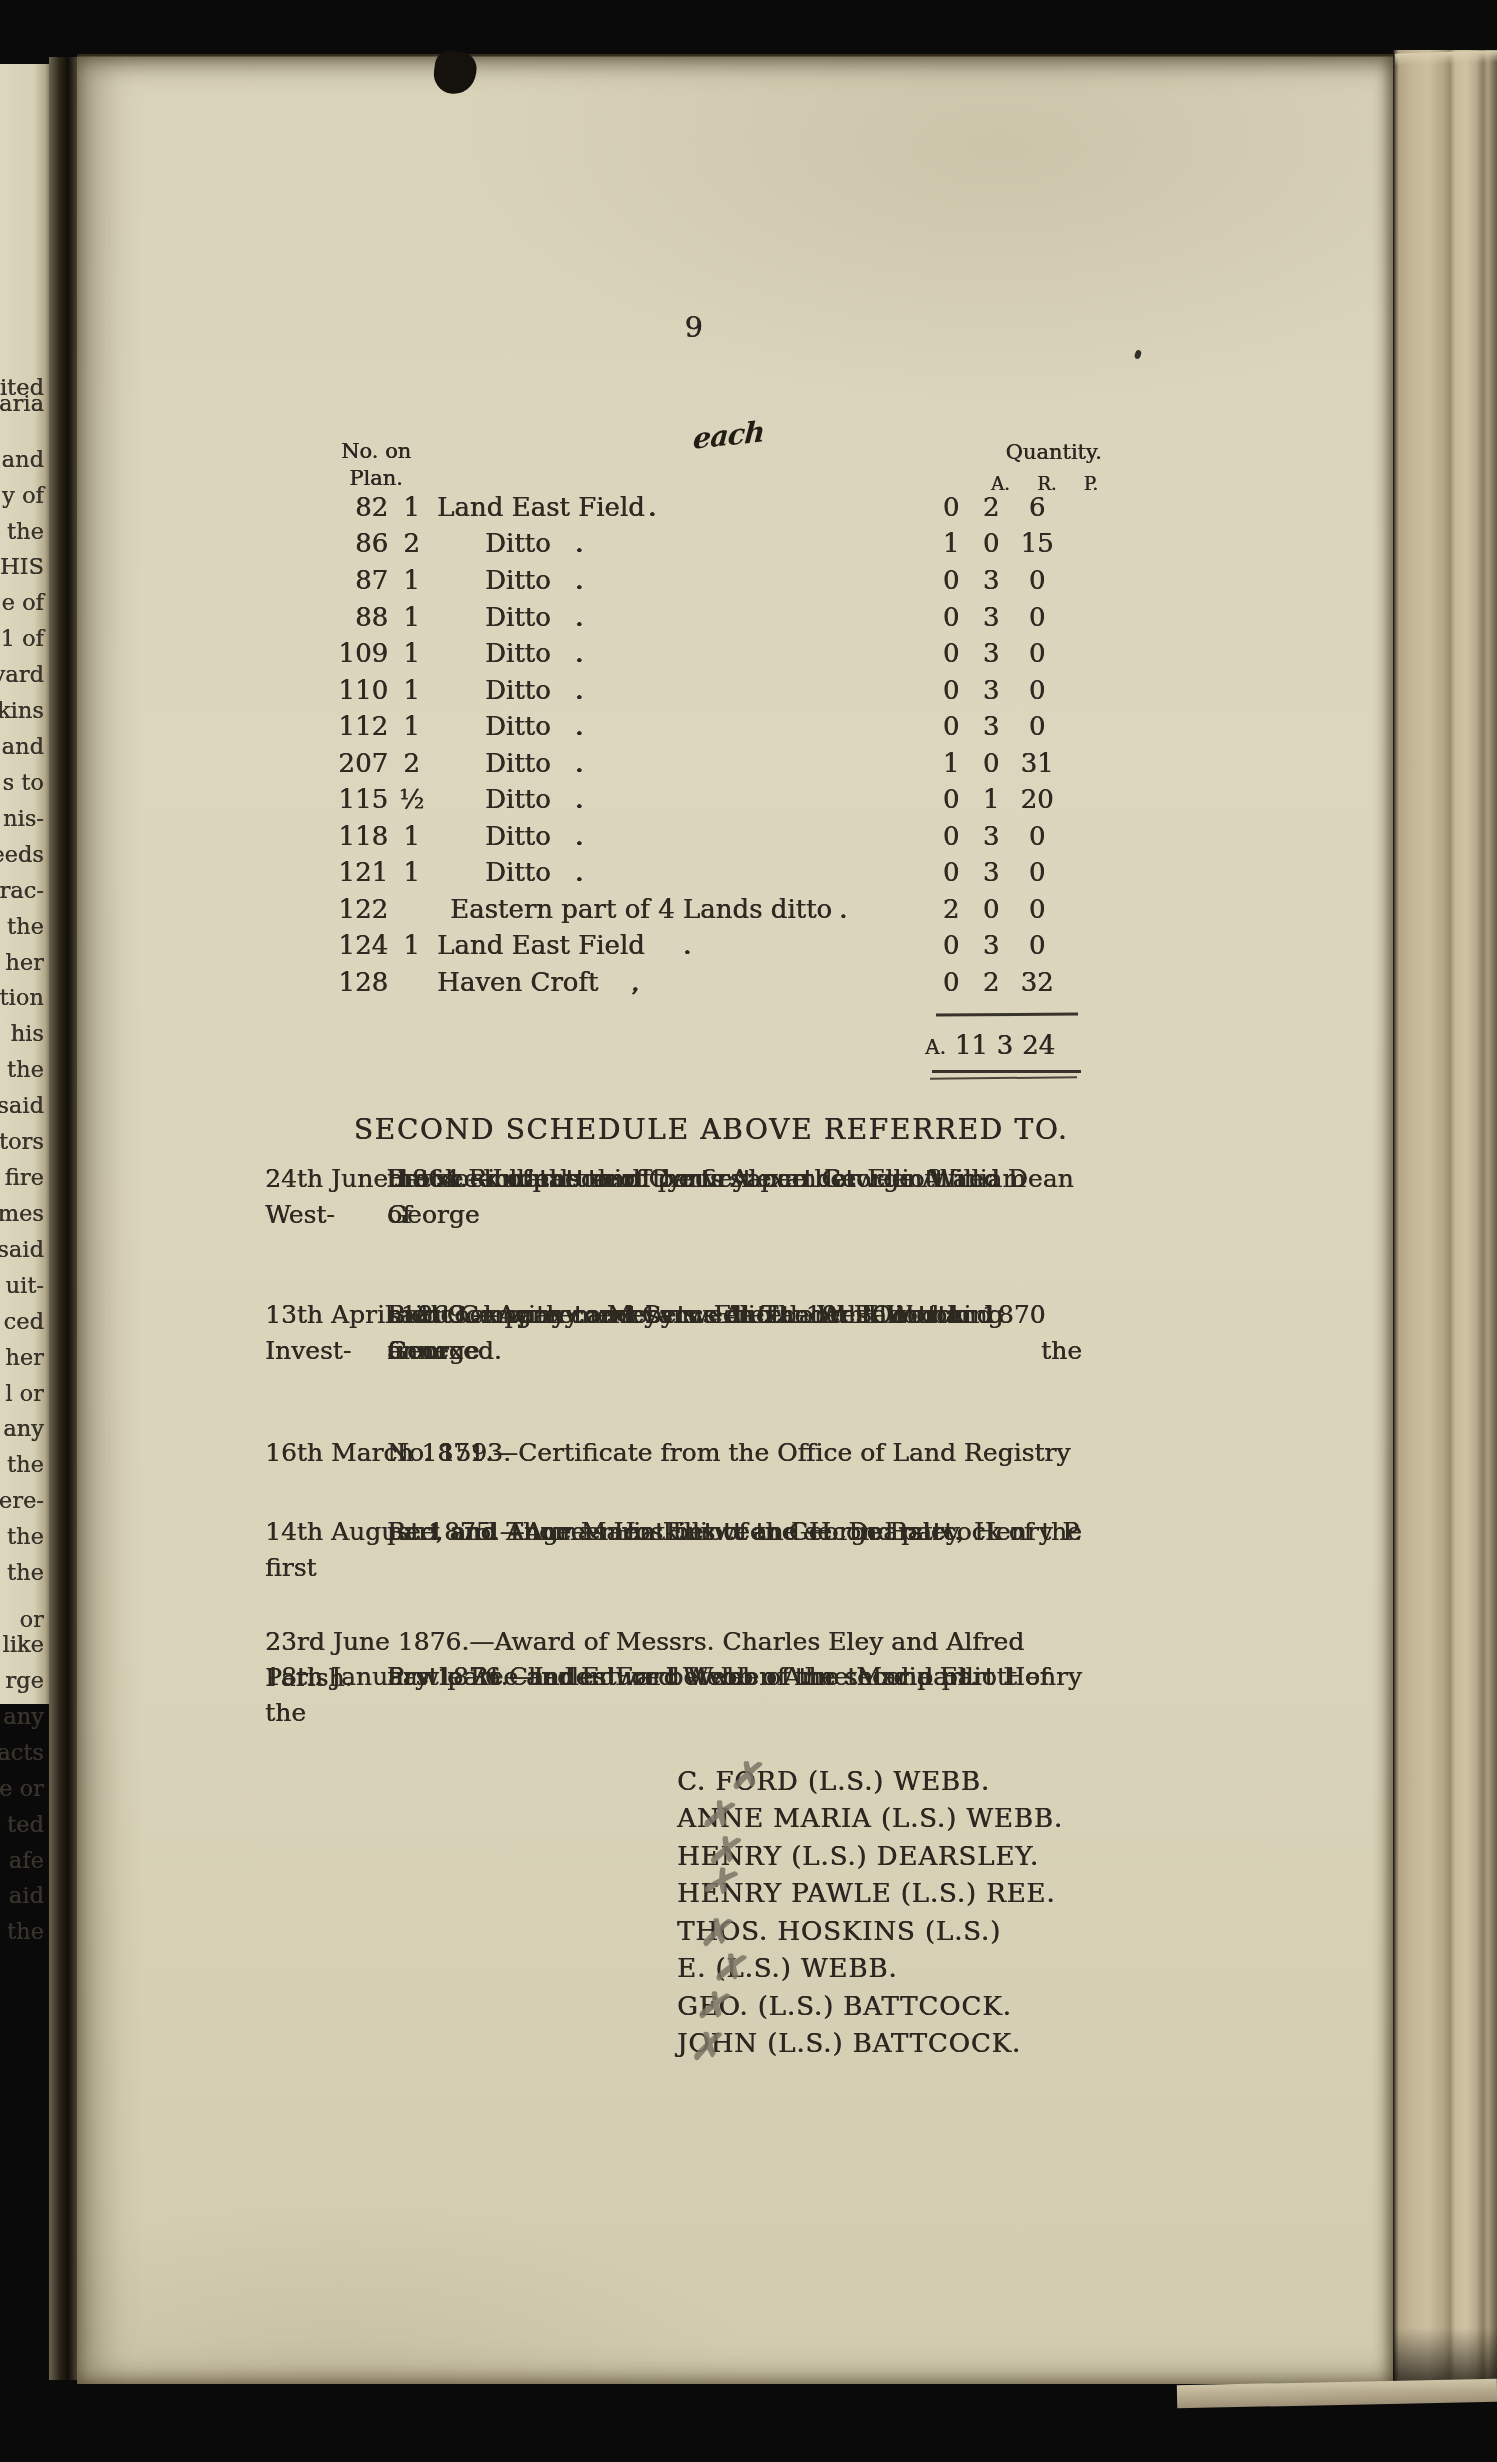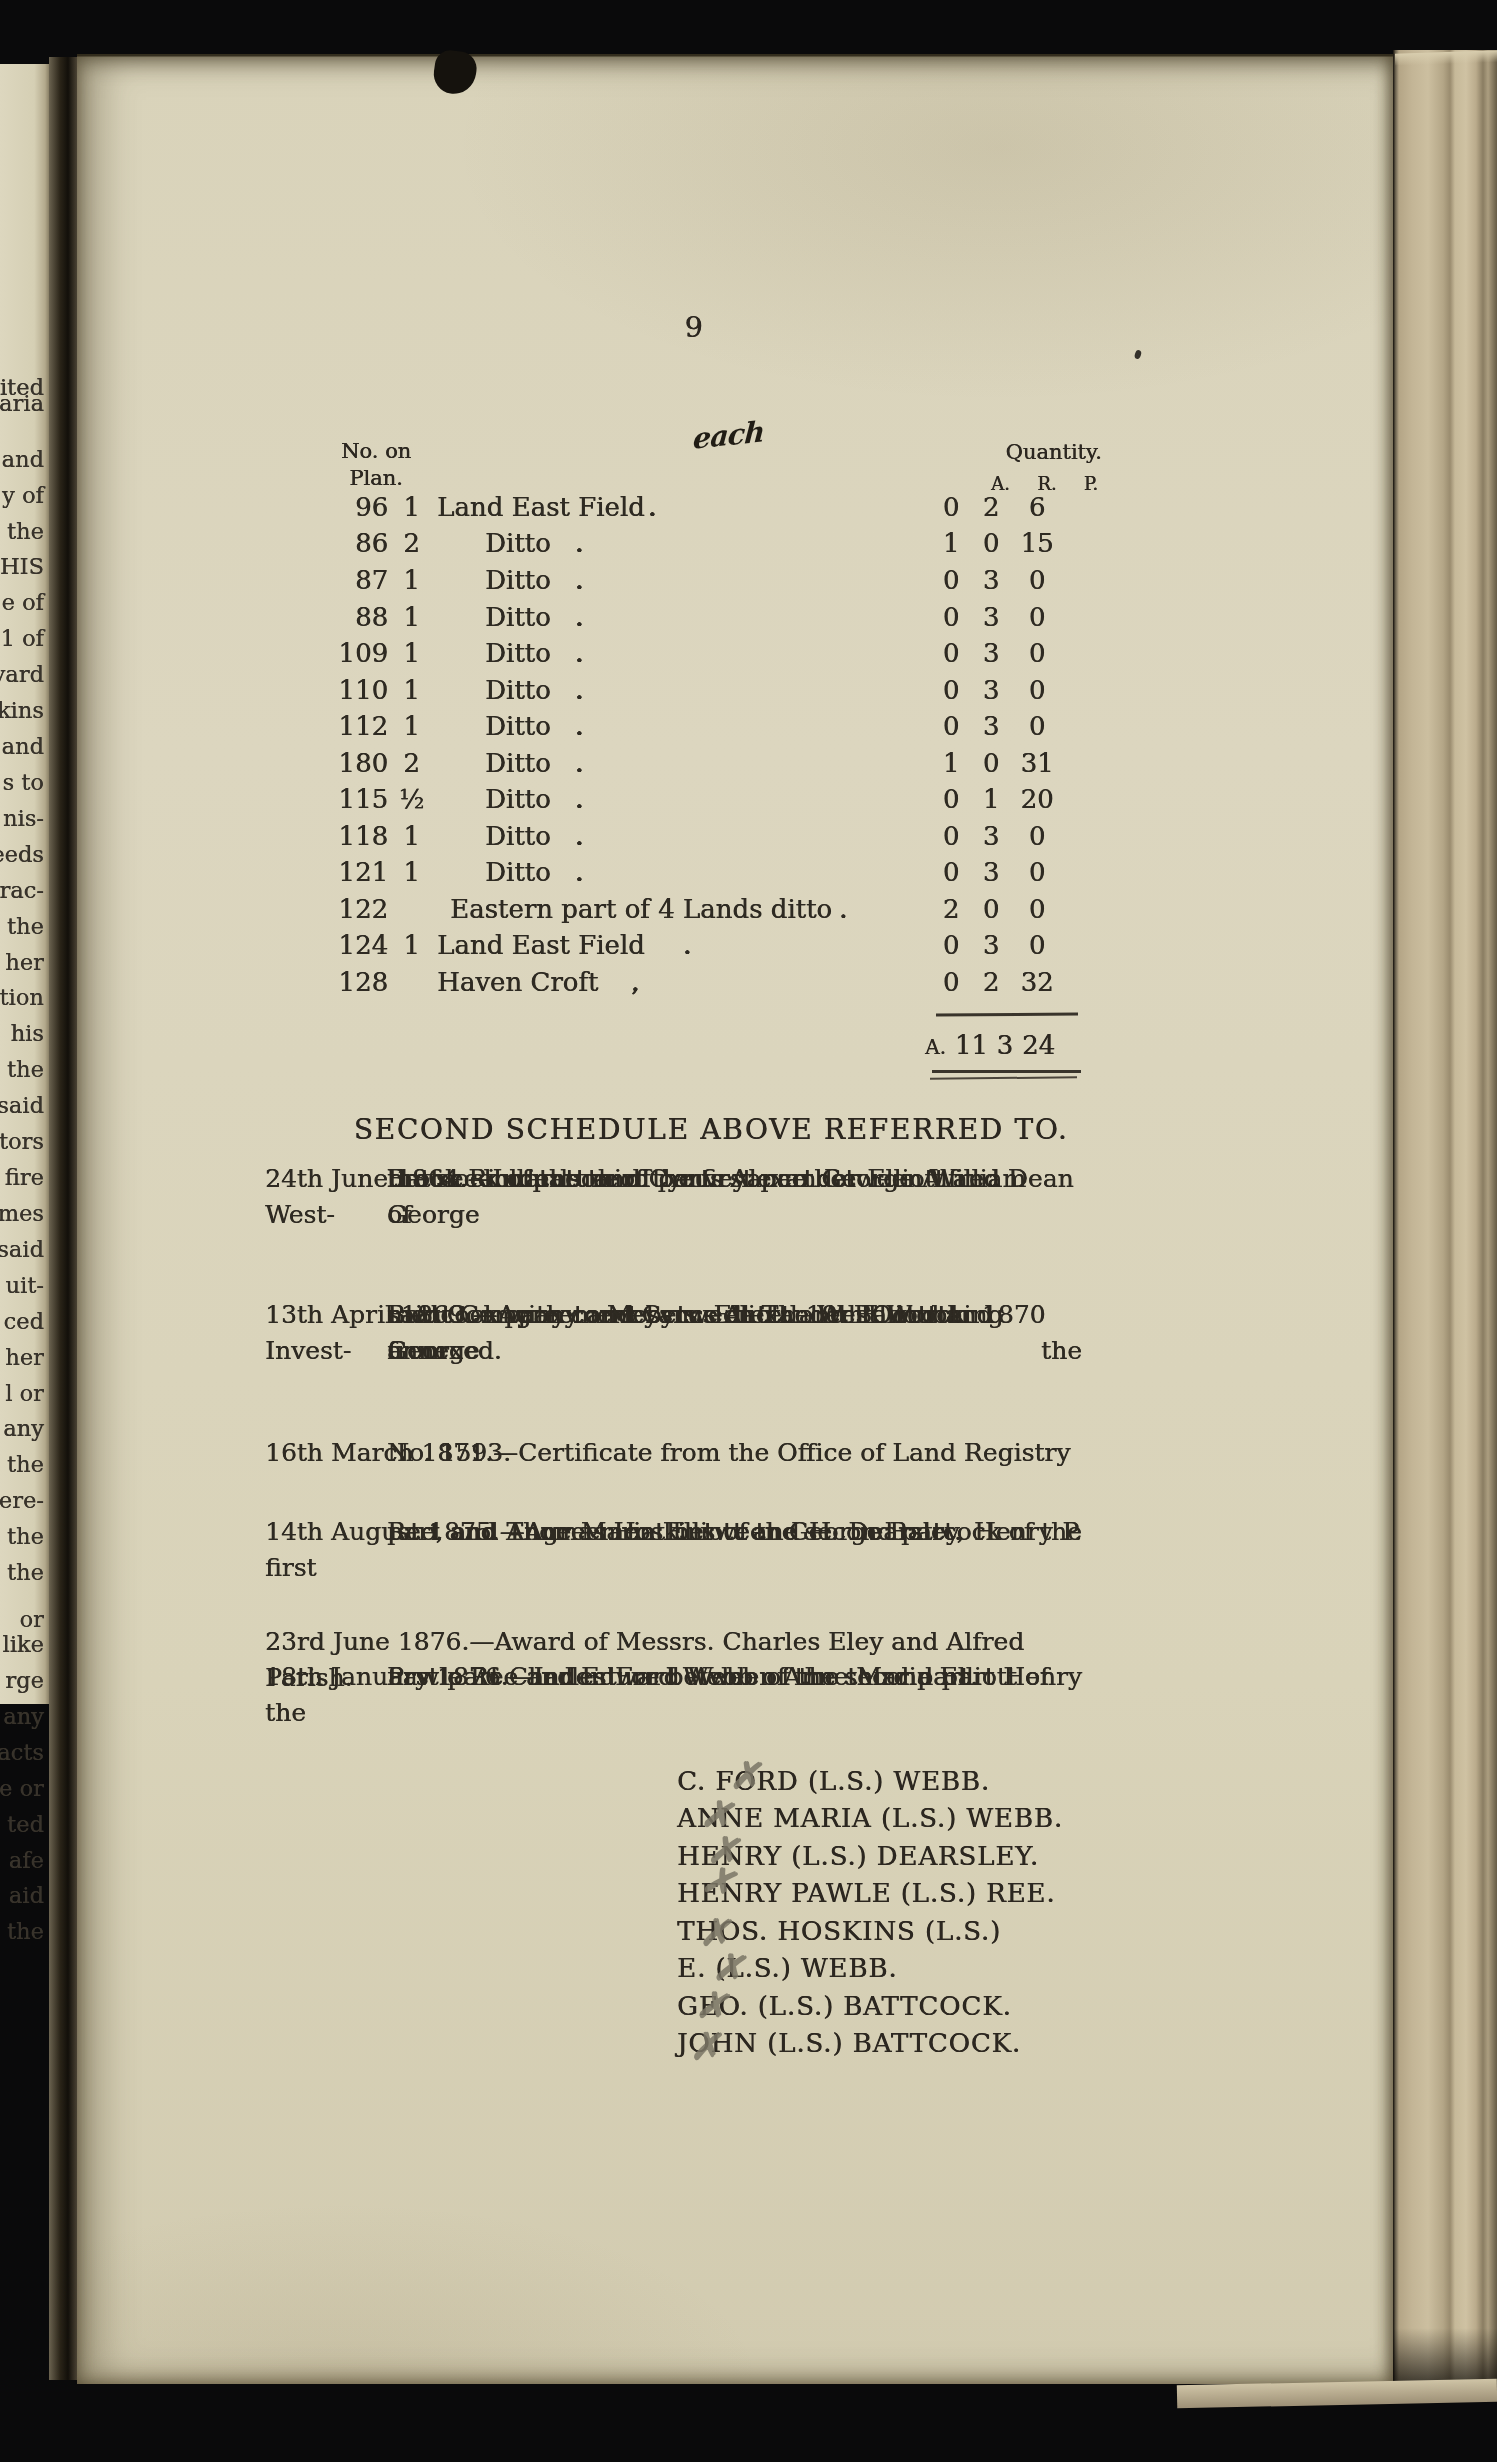--- a/index.html
+++ b/index.html
@@ -176,21 +176,21 @@
 
     <div id="h-qty" class="ink">Quantity.</div>
     <div id="h-units" class="ink">
       <span>A.</span>
       <span>R.</span>
       <span>P.</span>
     </div>
 
     <div id="rows" style="position:static">
         <div class="trow v-named" style="top: 438px;">
-          <span class="no">96</span>
+          <span class="no">82</span>
           <span class="sub">1</span>
           <span class="name">Land East Field</span>
           <span class="leader">
             <span>.</span>
             <span>.</span>
             <span>.</span>
             <span>.</span>
           </span>
           <span class="qa">0</span>
           <span class="qr">2</span>
@@ -274,21 +274,21 @@
             <span>.</span>
             <span>.</span>
             <span>.</span>
             <span>.</span>
           </span>
           <span class="qa">0</span>
           <span class="qr">3</span>
           <span class="qp">0</span>
         </div>
         <div class="trow v-ditto" style="top: 694px;">
-          <span class="no">180</span>
+          <span class="no">207</span>
           <span class="sub">2</span>
           <span class="name">Ditto</span>
           <span class="leader">
             <span>.</span>
             <span>.</span>
             <span>.</span>
             <span>.</span>
           </span>
           <span class="qa">1</span>
           <span class="qr">0</span>

